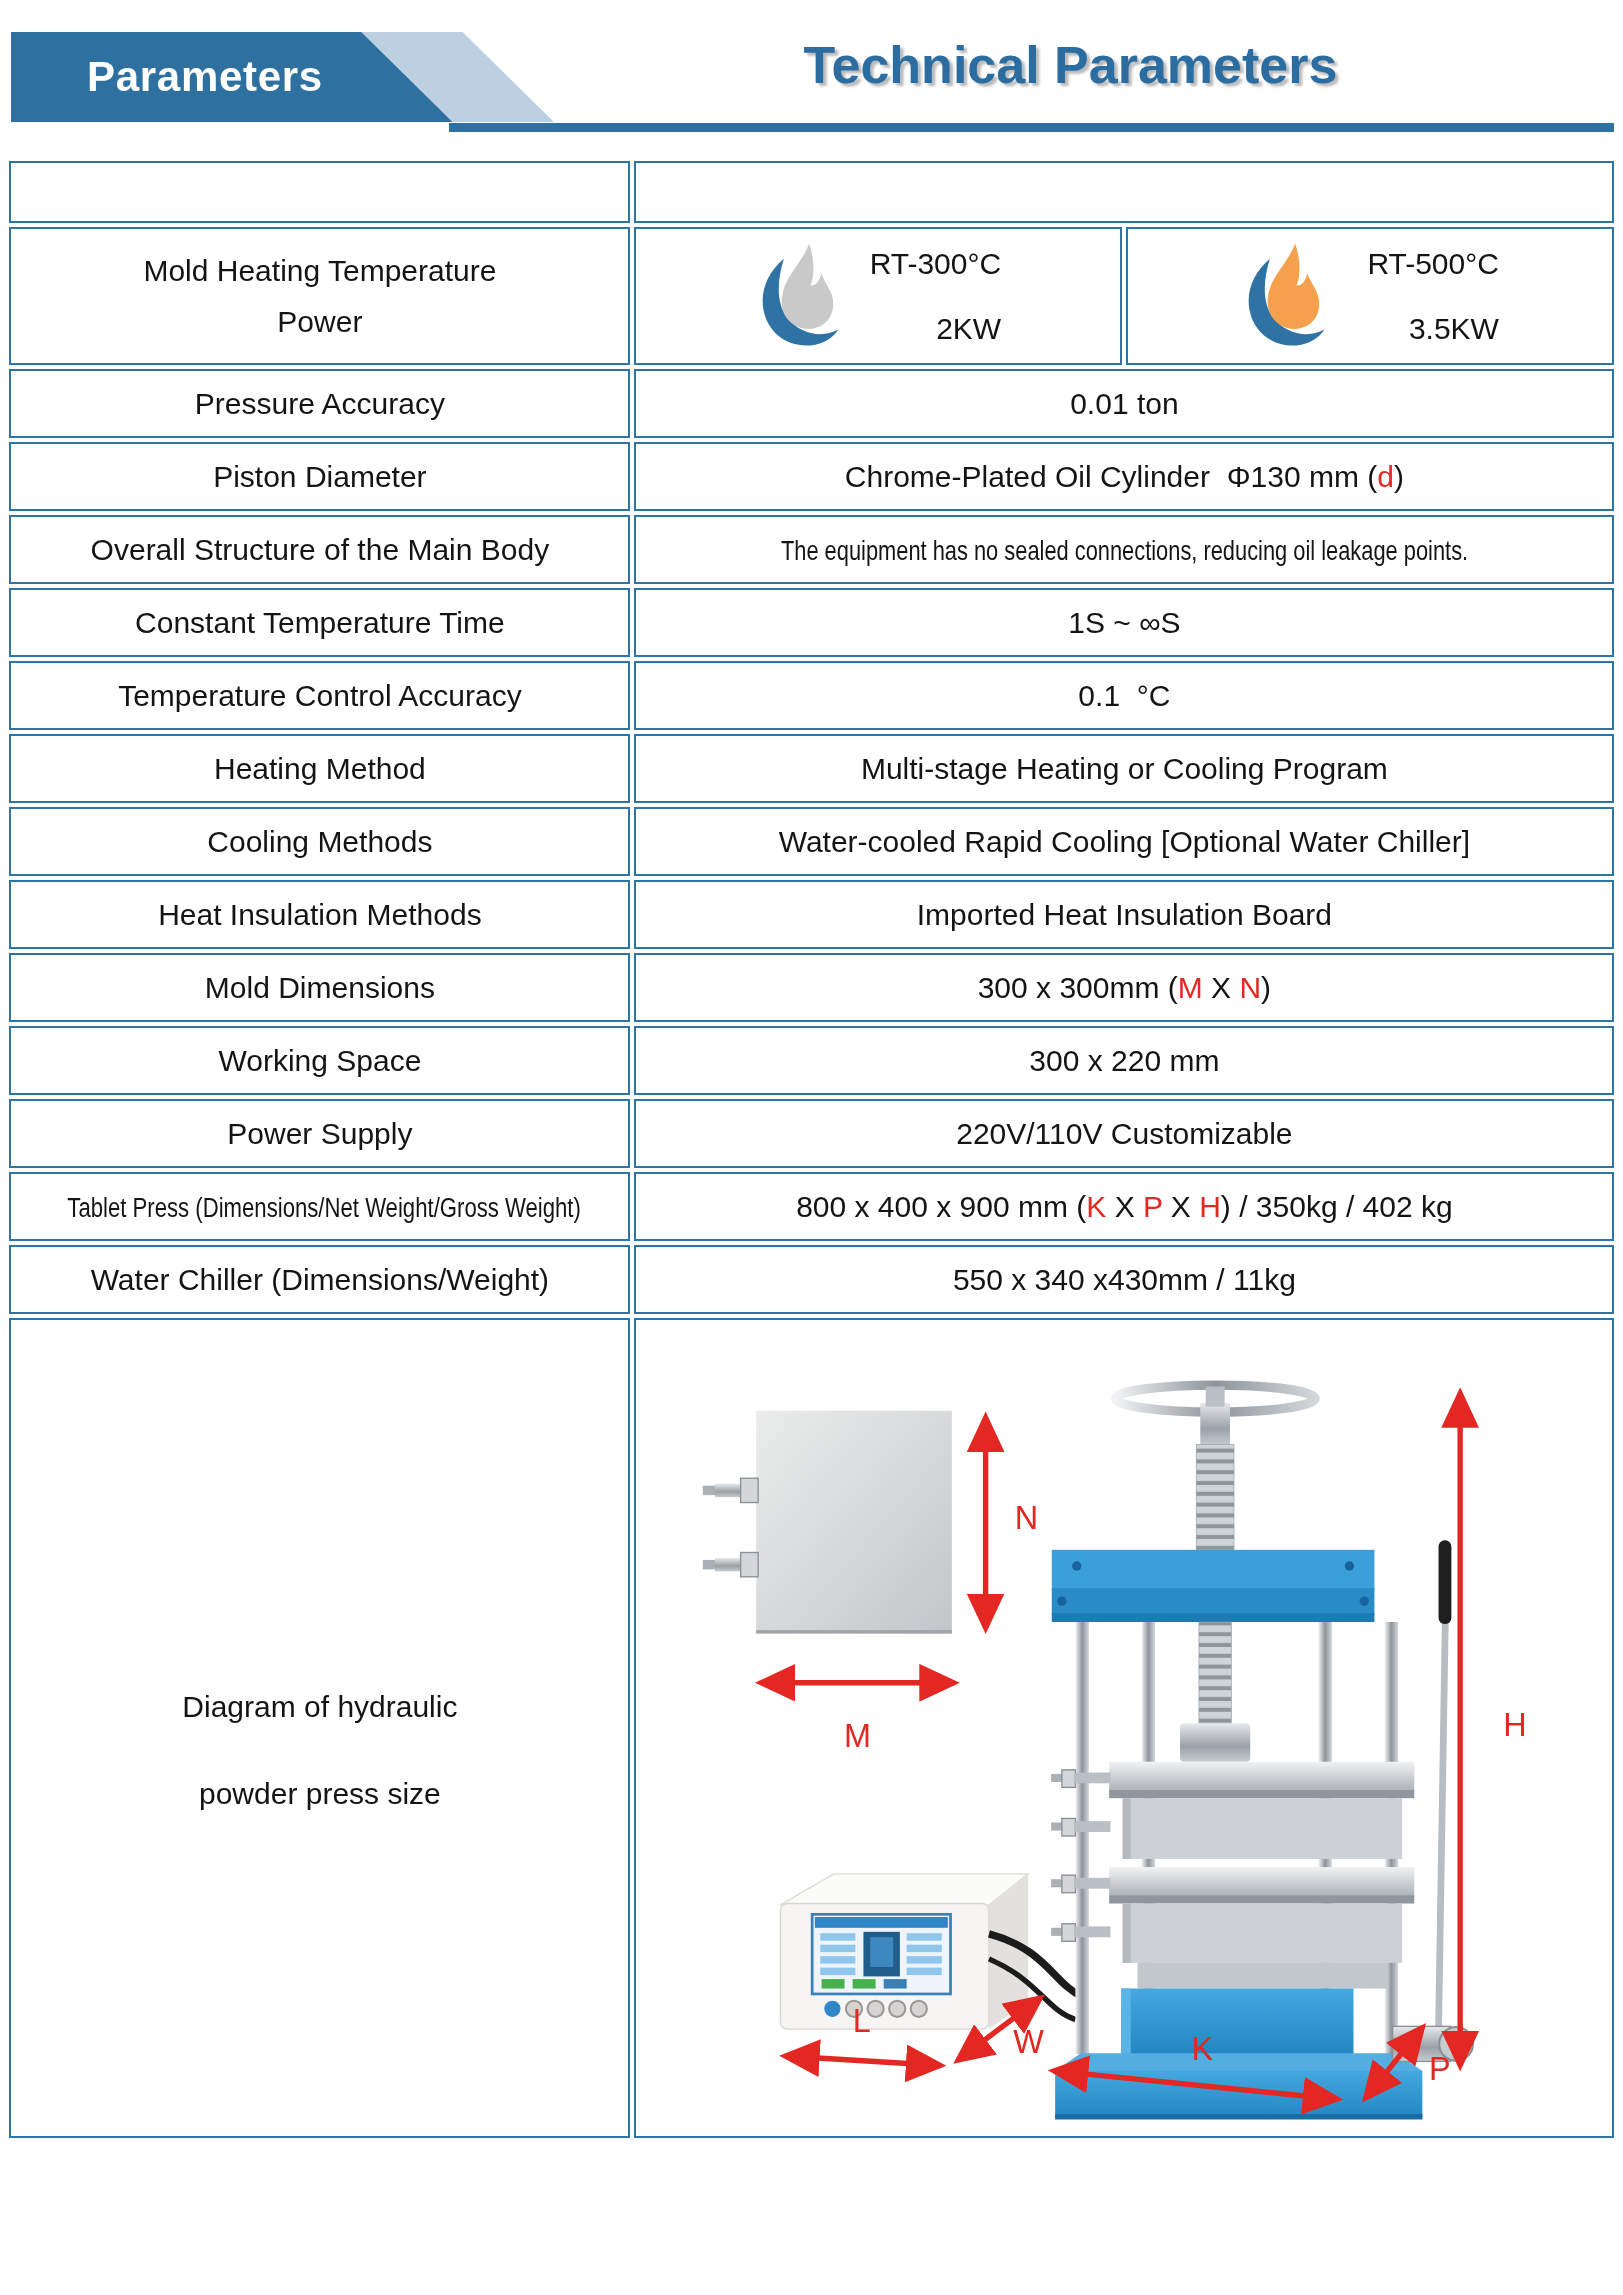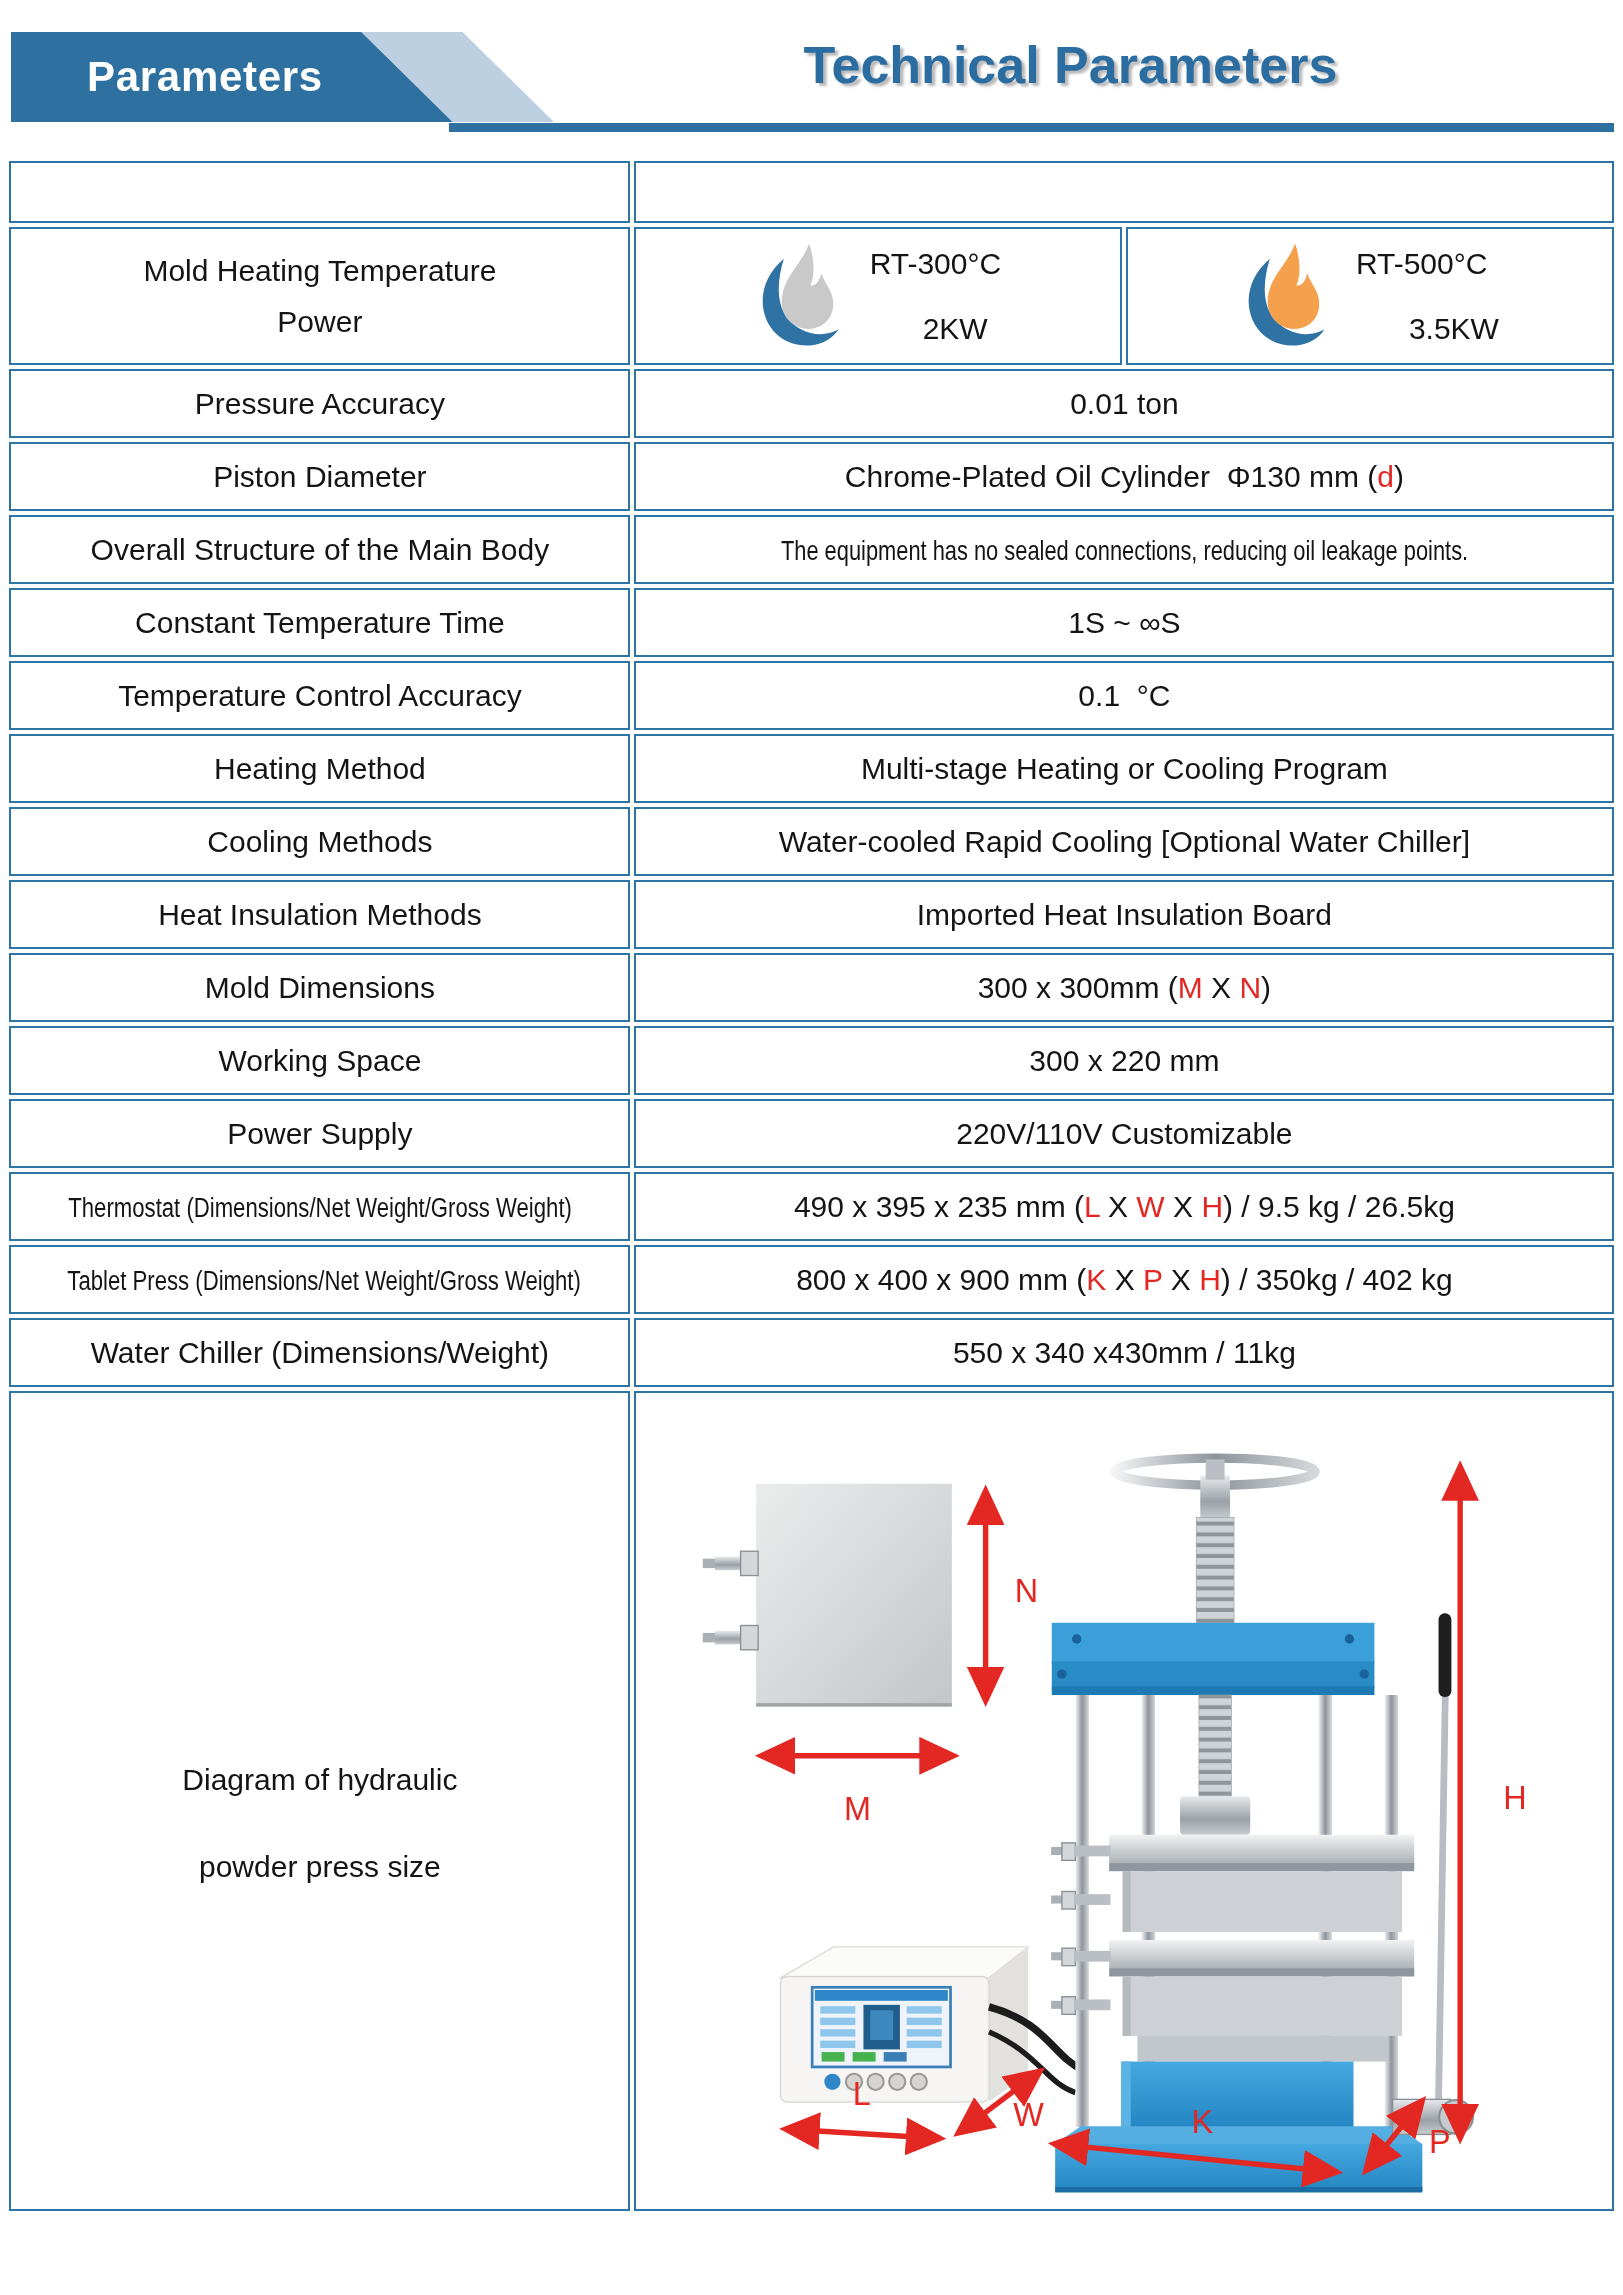--- a/index.html
+++ b/index.html
@@ -24,21 +24,21 @@
   table.spec td{border:2px solid #2e74a4;text-align:center;vertical-align:middle;
     padding:0;background:#ffffff;font-size:30px;}
   td.hcell{background:#2e71a1;color:#ffffff;height:58px;font-size:31px;}
   td.lbl{height:65px;}
   td.val span{white-space:pre;}
   .red{color:#e32722;}
   tr.r-heat td{height:134px;}
   .heat-lbl{display:flex;flex-direction:column;justify-content:center;align-items:center;gap:17px;height:100%;}
   .heat-cell{display:flex;justify-content:center;align-items:center;height:100%;}
   .heat-ico{flex:0 0 auto;margin-right:19px;}
-  .heat-txt{display:flex;flex-direction:column;align-items:flex-start;}
+  .heat-txt{display:flex;flex-direction:column;align-items:flex-end;}
   .heat-power{margin:31px 0 0 53px;}
   .cx78{display:inline-block;transform:scaleX(0.78);transform-origin:center;font-size:28px;white-space:pre;}
   .cx82{display:inline-block;transform:scaleX(0.82);transform-origin:center;font-size:27px;white-space:pre;}
   td.diag-lbl{vertical-align:middle;}
   .diag-caption{display:flex;flex-direction:column;align-items:center;justify-content:center;gap:53px;height:100%;margin-top:45px;}
   td.diagcell{height:816px;}
   .diag-wrap{width:100%;height:100%;display:flex;align-items:center;justify-content:center;}
 </style>
 </head>
 <body>
@@ -133,24 +133,20 @@
     <td class="lbl">Mold Dimensions</td>
     <td class="val" colspan="2"><span>300 x 300mm (</span><span class="red">M</span><span> X </span><span class="red">N</span><span>)</span></td>
   </tr>
   <tr>
     <td class="lbl">Working Space</td>
     <td class="val" colspan="2"><span>300 x 220 mm</span></td>
   </tr>
   <tr>
     <td class="lbl">Power Supply</td>
     <td class="val" colspan="2"><span>220V/110V Customizable</span></td>
-  </tr>
-  <tr>
-    <td class="lbl"><span class="cx82">Thermostat (Dimensions/Net Weight/Gross Weight)</span></td>
-    <td class="val" colspan="2"><span>490 x 395 x 235 mm (</span><span class="red">L</span><span> X </span><span class="red">W</span><span> X </span><span class="red">H</span><span>) / 9.5 kg / 26.5kg</span></td>
   </tr>
   <tr>
     <td class="lbl"><span class="cx82">Tablet Press (Dimensions/Net Weight/Gross Weight)</span></td>
     <td class="val" colspan="2"><span>800 x 400 x 900 mm (</span><span class="red">K</span><span> X </span><span class="red">P</span><span> X </span><span class="red">H</span><span>) / 350kg / 402 kg</span></td>
   </tr>
   <tr>
     <td class="lbl">Water Chiller (Dimensions/Weight)</td>
     <td class="val" colspan="2"><span>550 x 340 x430mm / 11kg</span></td>
   </tr>
 

